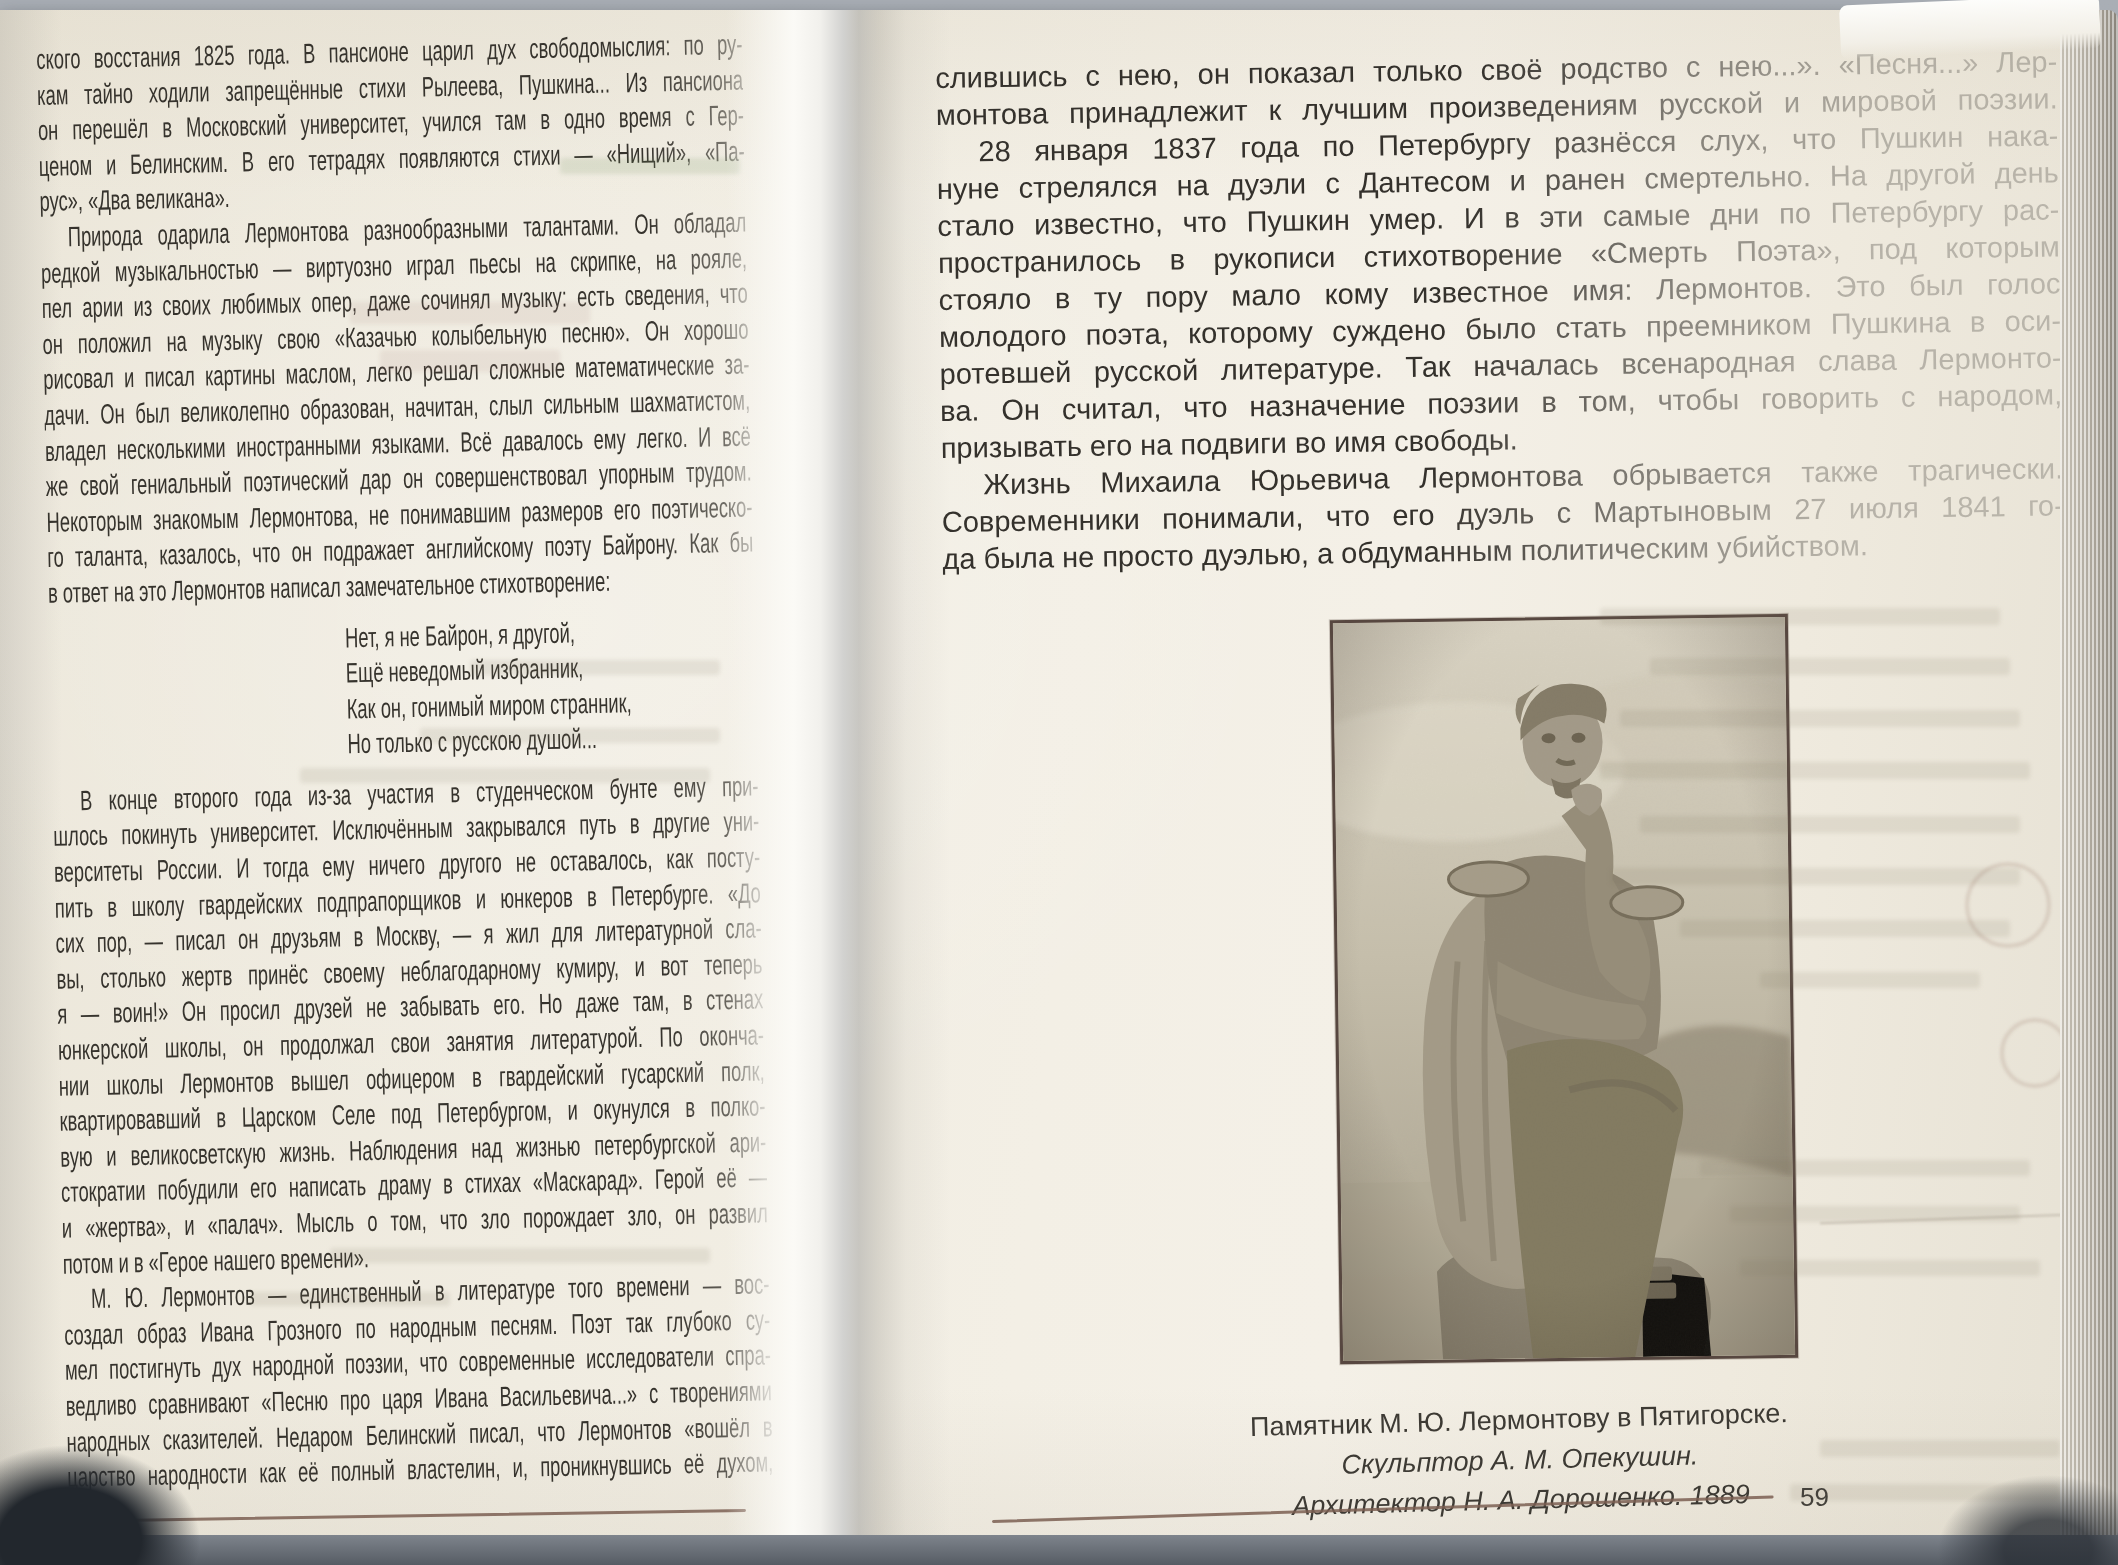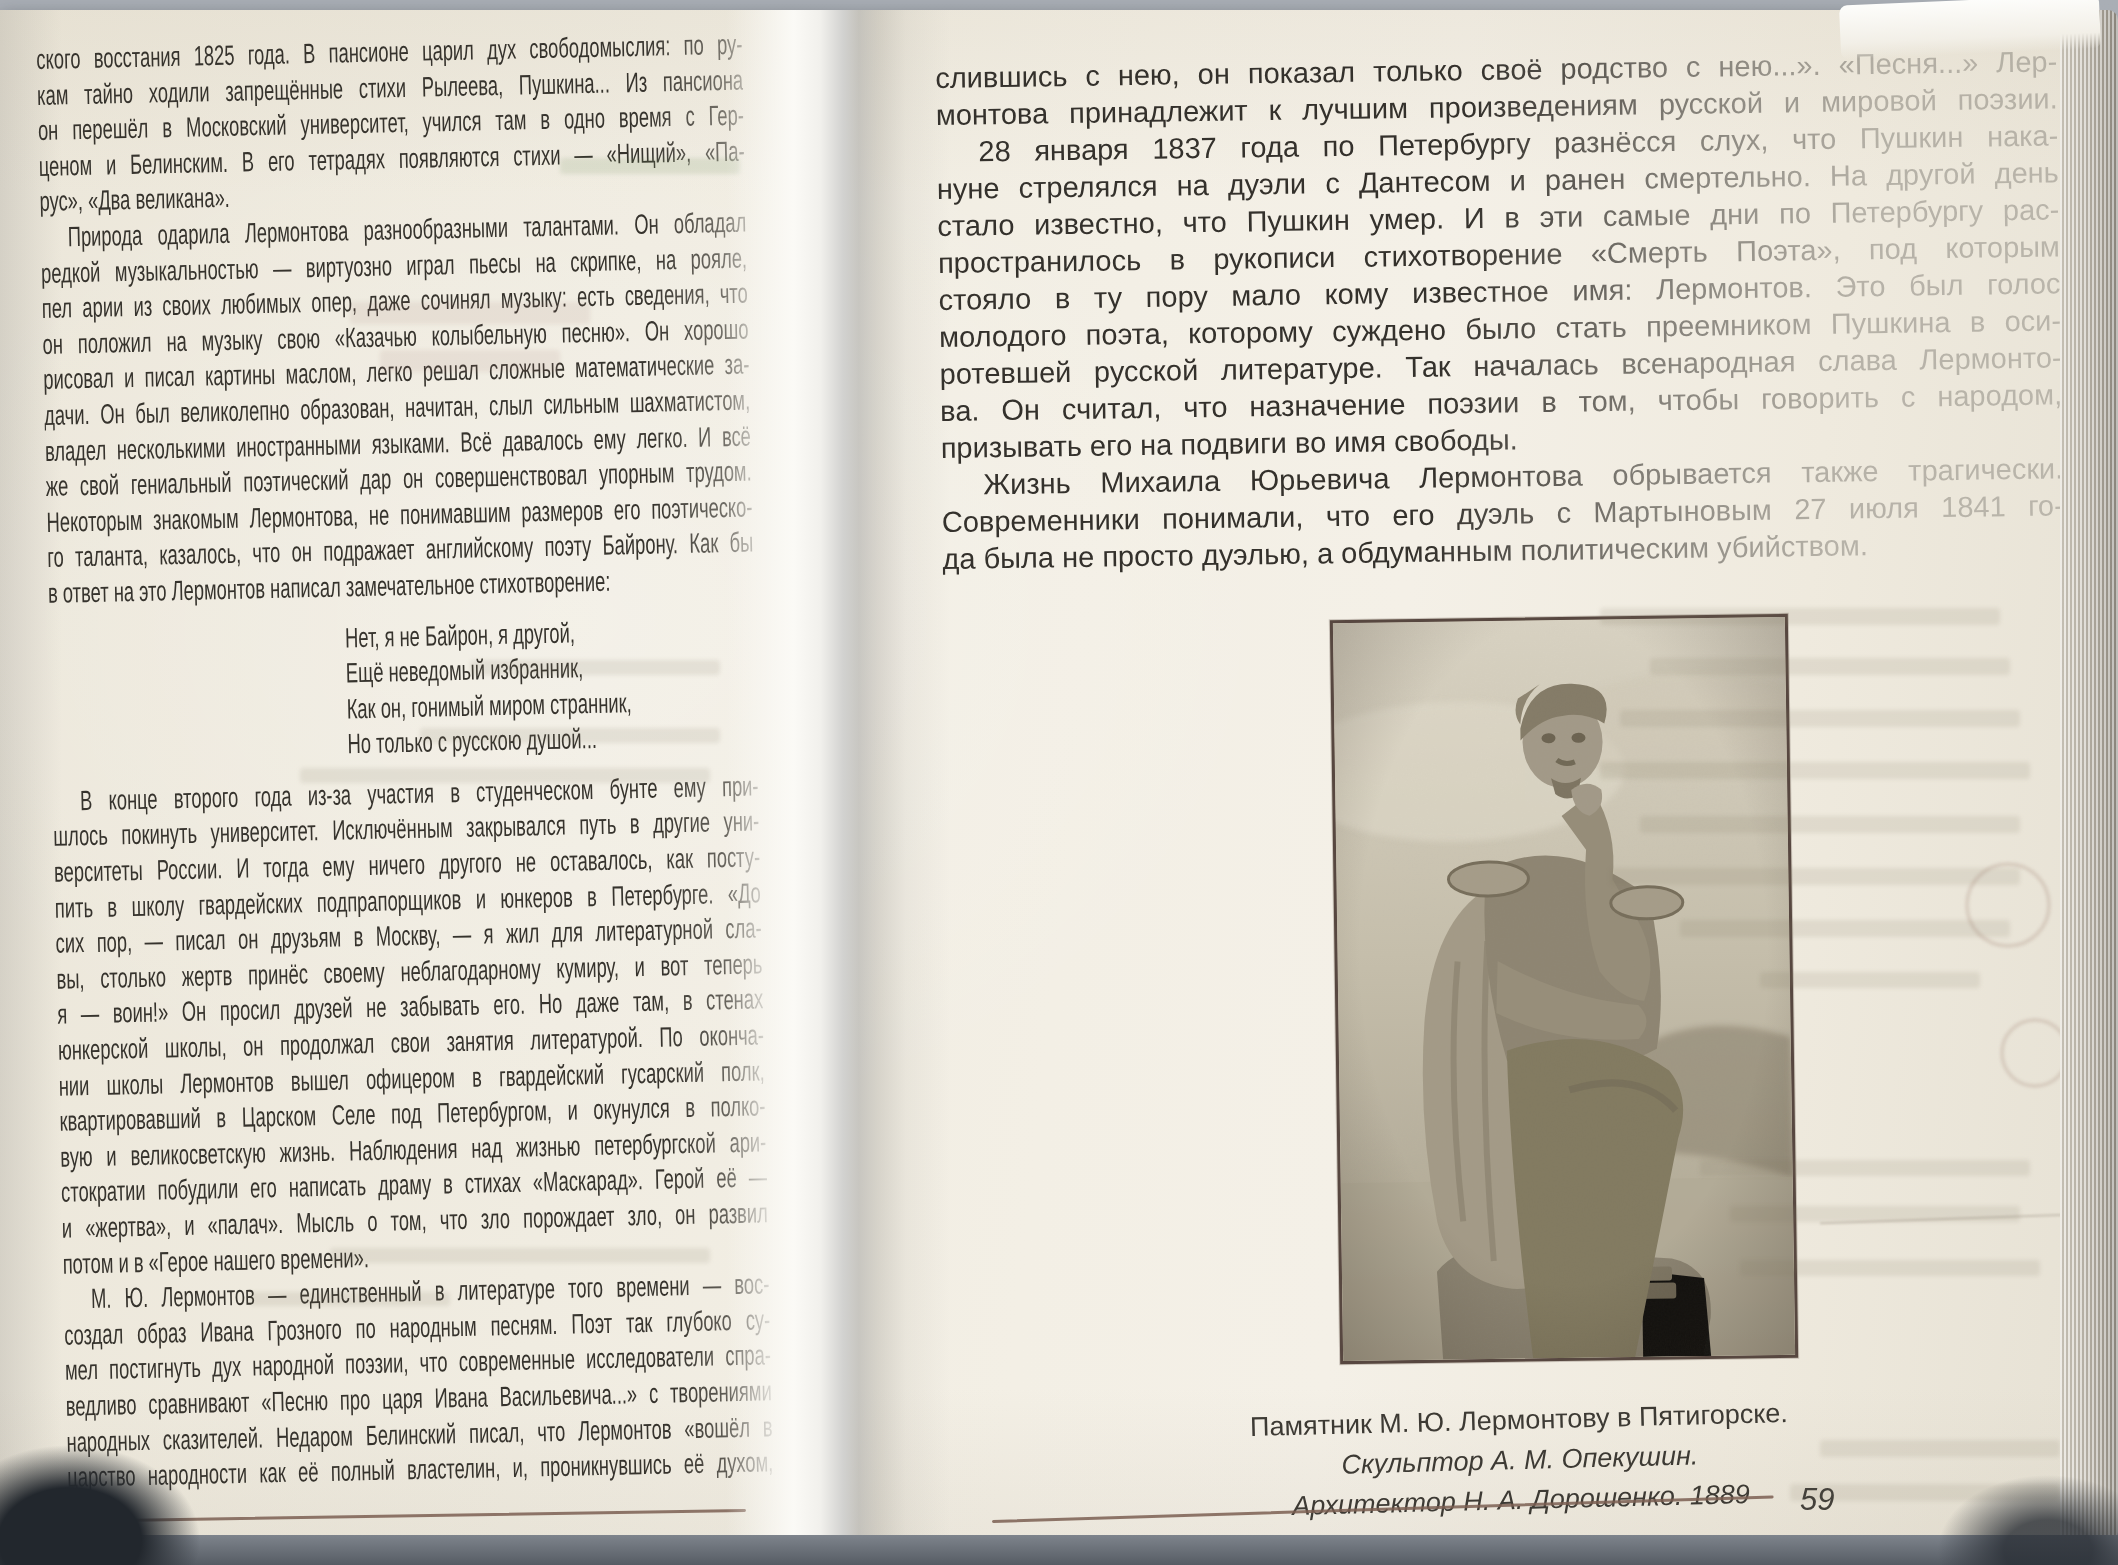--- a/index.html
+++ b/index.html
@@ -76,21 +76,21 @@
     font-size:29px;line-height:37px;color:#34312c;
     -webkit-mask-image:linear-gradient(97deg,#000 46%,rgba(0,0,0,0.6) 63%,rgba(0,0,0,0.3) 80%,rgba(0,0,0,0.26) 100%);
             mask-image:linear-gradient(97deg,#000 46%,rgba(0,0,0,0.6) 63%,rgba(0,0,0,0.3) 80%,rgba(0,0,0,0.26) 100%);
   }
   .tl{text-align:justify;text-align-last:justify;white-space:nowrap;}
   .tl.L{text-align-last:left;}
   .tl.i{text-indent:42px;}
   .tl.p{text-align:left;text-align-last:left;margin-left:452px;}
   .tl.gt{margin-top:15px;}
   
-  .pagenum{position:absolute;font-size:31px;color:#44413b;font-style:italic;}
+  .pagenum{position:absolute;font-size:26px;color:#44413b;}
   .rule{position:absolute;height:3px;border-radius:2px;background:#7b5f52;opacity:0.85;}
   
   .photo{
     position:absolute;left:1335px;top:607px;width:452px;height:738px;
     border:3px solid #574740;transform:rotate(-0.8deg);
     box-shadow:0 0 0 1px rgba(87,71,64,0.25);
     overflow:hidden;background:#c9c2af;
   }
   .caption{
     position:absolute;left:1140px;top:1390px;width:760px;text-align:center;

